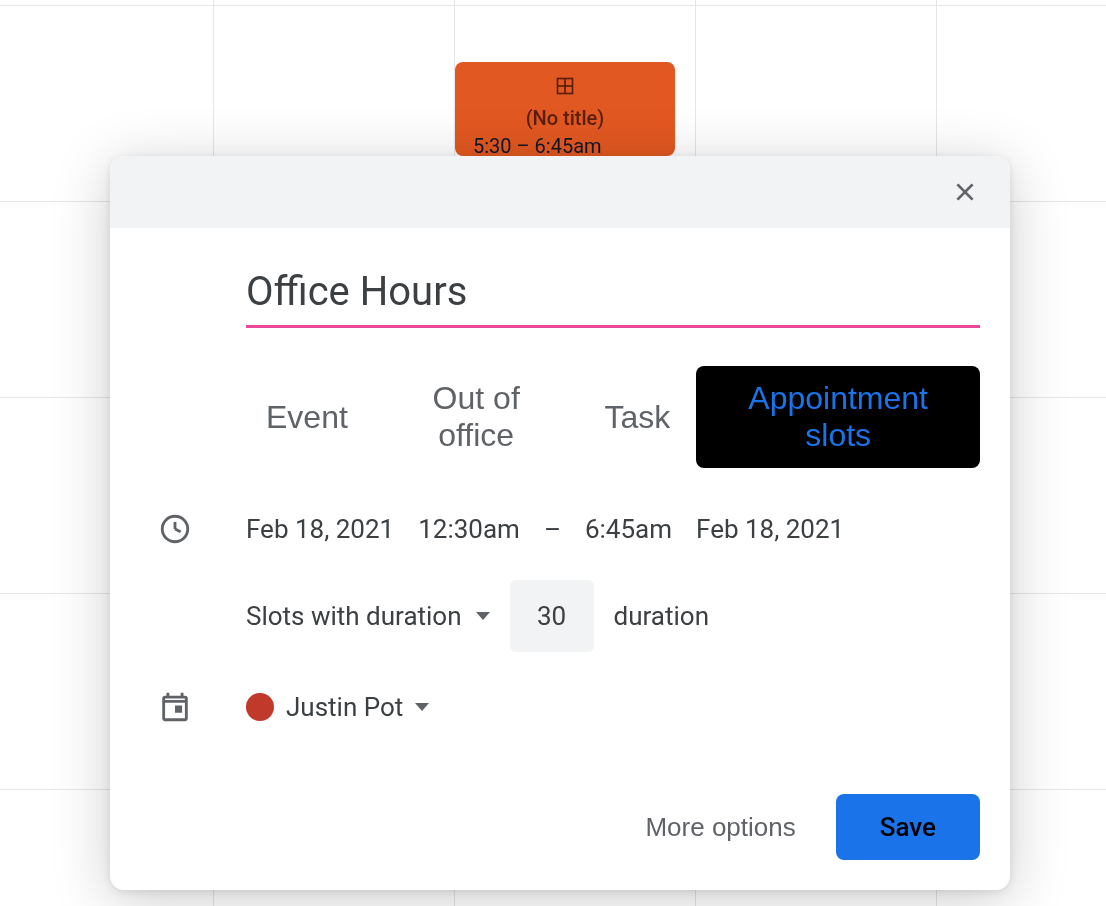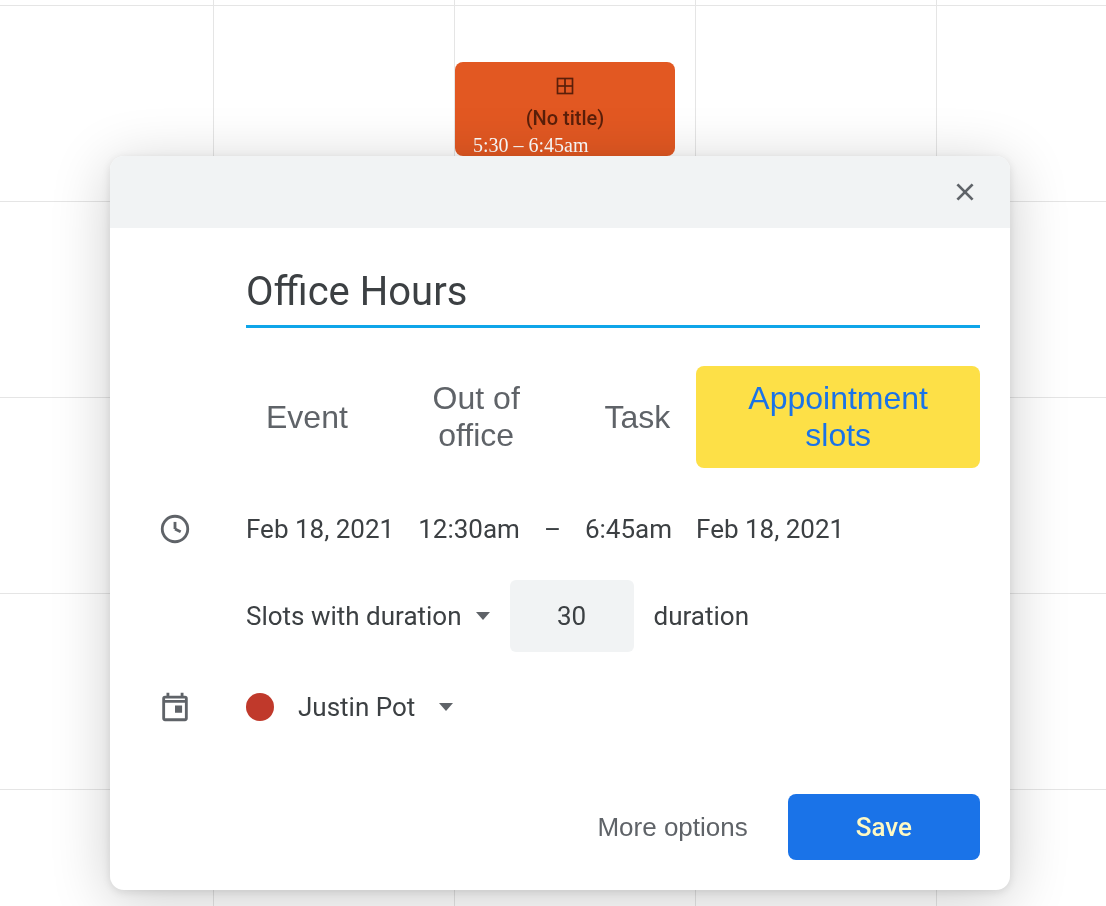--- a/index.html
+++ b/index.html
@@ -57,22 +57,21 @@
       flex-direction: column;
     }
     .event-block .grid-icon {
       width: 20px;
       height: 20px;
       flex-shrink: 0;
     }
     .event-block .event-time {
       font-size: 20px;
       margin-top: 4px;
-      color: #ffffff;
-      font-family: Liberation Serif, serif;
+      color: #0f172a;
     }
     
     .modal {
       position: absolute;
       top: 156px;
       left: 110px;
       width: 900px;
       background: #fff;
       border-radius: 14px;
       box-shadow: 0 10px 60px rgba(0,0,0,0.2), 0 2px 8px rgba(0,0,0,0.1);
@@ -105,21 +104,21 @@
       padding: 40px 30px 30px 30px;
     }
     .title-input {
       margin-left: 106px;
       margin-right: 0;
       width: calc(100% - 106px);
       font-size: 40px;
       font-weight: 400;
       color: #3c4043;
       border: none;
-      border-bottom: 3px solid #0ea5e9;
+      border-bottom: 3px solid #ec4899;
       padding: 0 0 10px 0;
       outline: none;
       font-family: inherit;
     }
     .tabs {
       display: flex;
       gap: 6px;
       margin-left: 106px;
       margin-top: 38px;
       align-items: center;
@@ -128,21 +127,21 @@
       background: none;
       border: none;
       font-size: 32px;
       color: #5f6368;
       padding: 14px 20px;
       border-radius: 8px;
       cursor: pointer;
       font-family: Liberation Sans, sans-serif;
     }
     .tab.active {
-      background: #fde047;
+      background: #000000;
       color: #1a73e8;
       font-weight: 500;
     }
     .row {
       display: flex;
       align-items: center;
       margin-top: 44px;
     }
     .row-icon {
       width: 106px;
@@ -185,21 +184,21 @@
       cursor: pointer;
     }
     .dropdown-arrow {
       width: 0;
       height: 0;
       border-left: 7px solid transparent;
       border-right: 7px solid transparent;
       border-top: 8px solid #5f6368;
     }
     .duration-input {
-      width: 124px;
+      width: 84px;
       height: 72px;
       background: #f1f3f4;
       border: none;
       border-radius: 6px;
       font-size: 26px;
       text-align: center;
       color: #3c4043;
       font-family: inherit;
     }
     .calendar-row {
@@ -207,21 +206,21 @@
       align-items: center;
       margin-top: 38px;
     }
     .calendar-row .row-icon svg {
       fill: #5f6368;
       stroke: none;
     }
     .owner-select {
       display: flex;
       align-items: center;
-      gap: 24px;
+      gap: 12px;
       cursor: pointer;
       font-size: 26px;
       color: #3c4043;
     }
     .color-dot {
       width: 28px;
       height: 28px;
       border-radius: 50%;
       background: #c0392b;
     }
@@ -236,24 +235,24 @@
       background: none;
       border: none;
       font-size: 26px;
       color: #5f6368;
       cursor: pointer;
       padding: 14px 16px;
       font-family: Liberation Sans, sans-serif;
     }
     .save-btn {
       background: #1a73e8;
-      color: #fef9c3;
-      border: none;
-      font-size: 26px;
-      padding: 18px 68px;
+      color: #000000;
+      border: none;
+      font-size: 26px;
+      padding: 18px 44px;
       border-radius: 8px;
       cursor: pointer;
       font-family: inherit;
       font-weight: 500;
     }
   </style>
 </head>
 <body>
 
 <div class="calendar-grid"></div>

